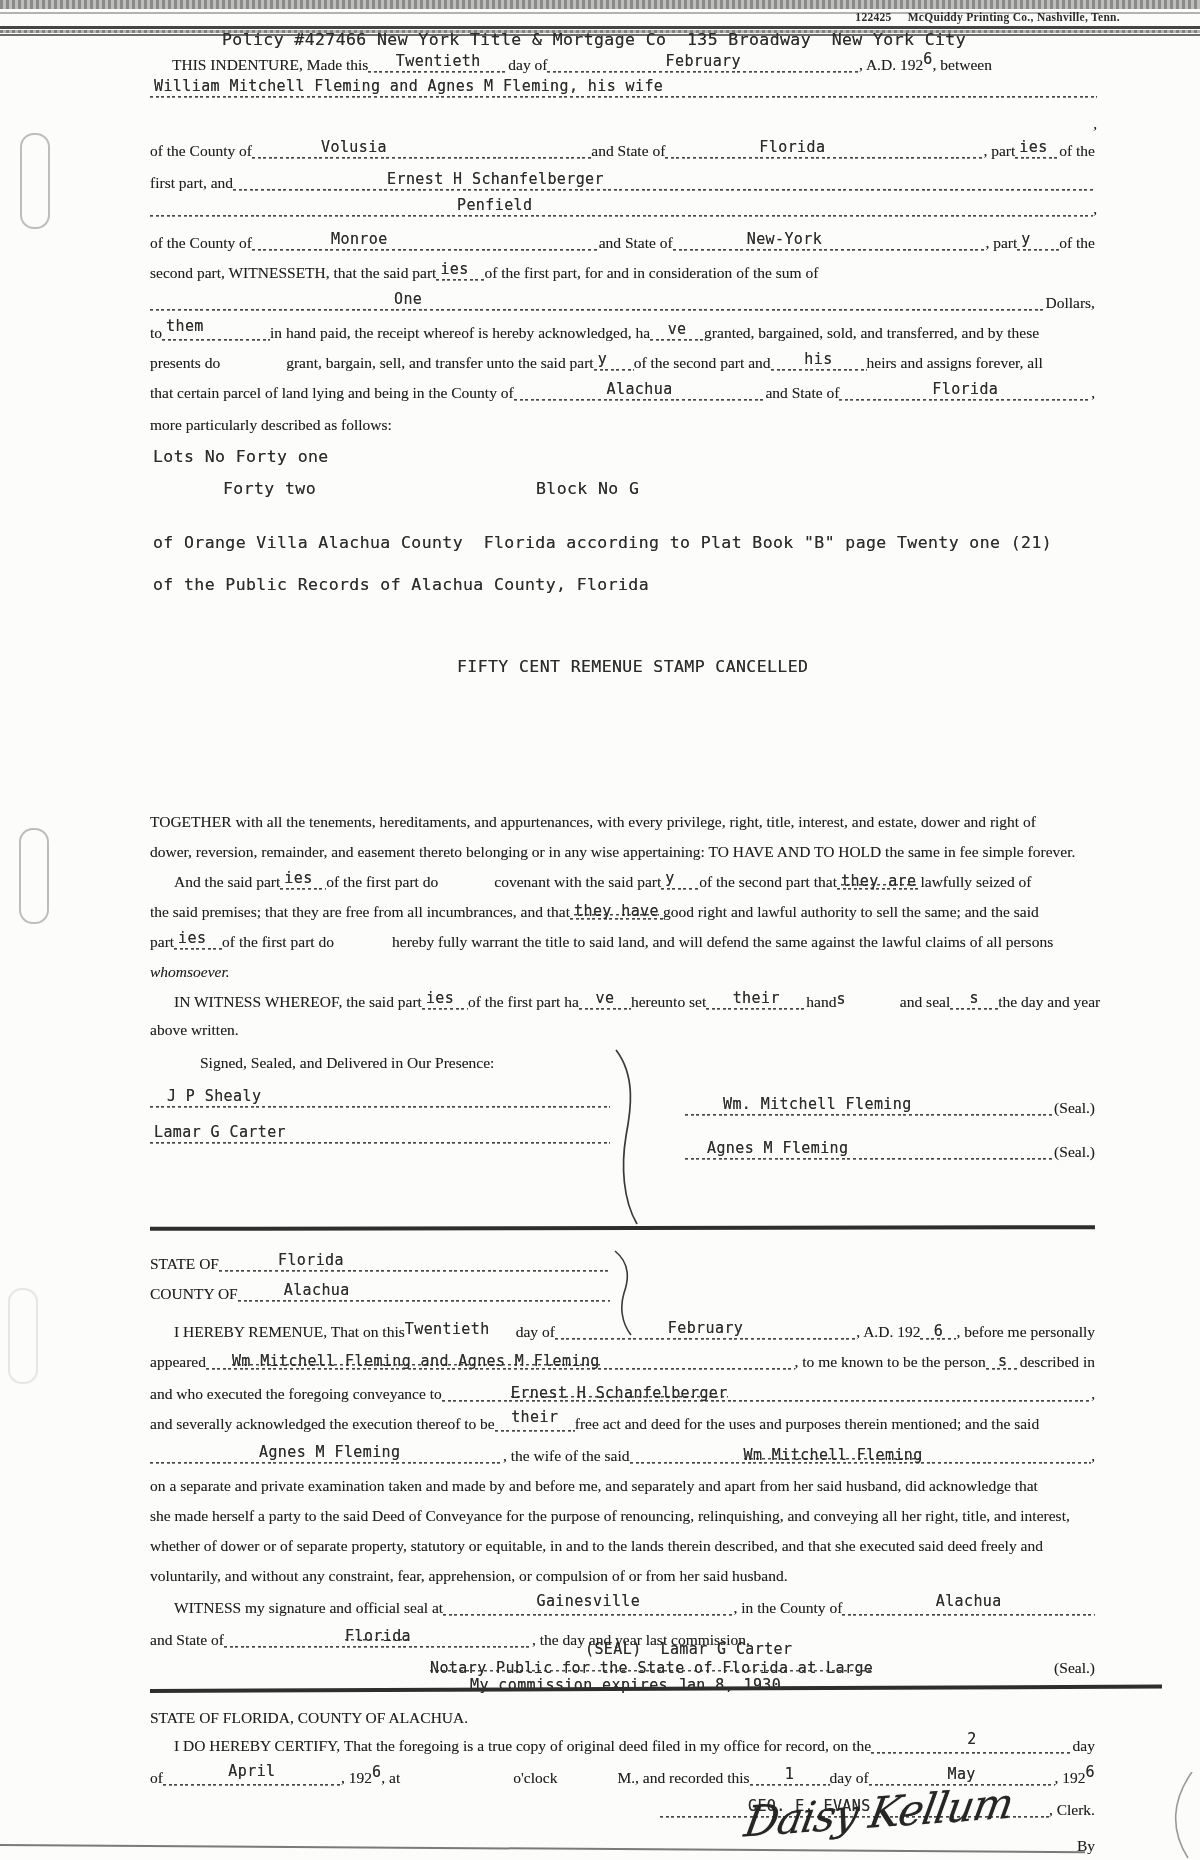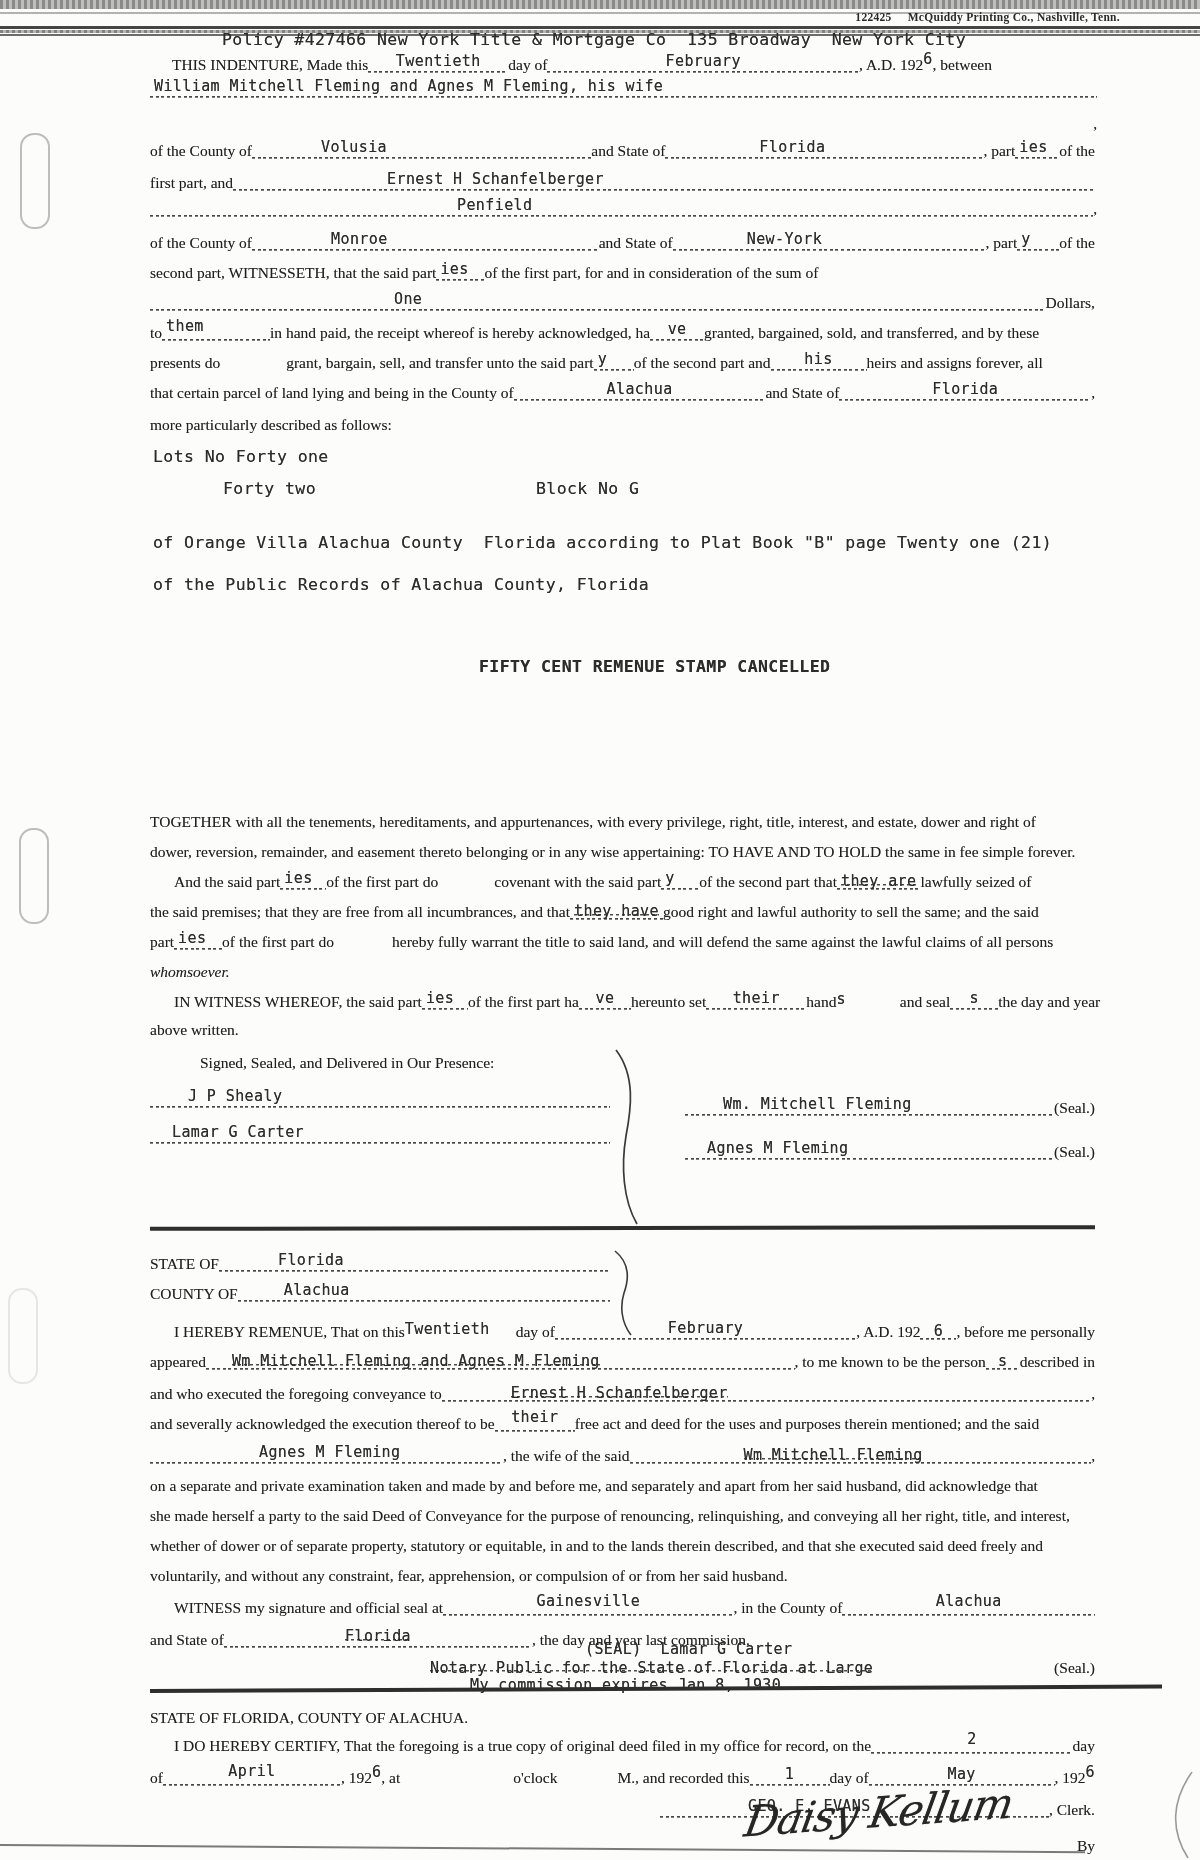--- a/index.html
+++ b/index.html
@@ -154,21 +154,21 @@
   <div class="line" style="top:479px;left:153px;">
     <span class="t lg" style="margin-left:70px;">Forty two</span>
     <span class="t lg" style="margin-left:220px;">Block No G</span>
   </div>
   <div class="line" style="top:533px;left:153px;">
     <span class="t lg">of Orange Villa Alachua County  Florida according to Plat Book "B" page Twenty one (21)</span>
   </div>
   <div class="line" style="top:575px;left:153px;">
     <span class="t lg">of the Public Records of Alachua County, Florida</span>
   </div>
-  <div class="line" style="top:657px;left:479px;font-weight:bold;">
+  <div class="line" style="top:657px;left:457px;">
     <span class="t lg">FIFTY CENT REMENUE STAMP CANCELLED</span>
   </div>
 
   <div class="line" style="top:812px;left:150px;right:100px;">
     <span class="p">TOGETHER with all the tenements, hereditaments, and appurtenances, with every privilege, right, title, interest, and estate, dower and right of</span>
   </div>
   <div class="line" style="top:842px;left:150px;right:100px;">
     <span class="p">dower, reversion, remainder, and easement thereto belonging or in any wise appertaining: TO HAVE AND TO HOLD the same in fee simple forever.</span>
   </div>
 
@@ -214,24 +214,24 @@
     <span class="p">the day and year</span>
   </div>
   <div class="line" style="top:1020px;left:150px;">
     <span class="p">above written.</span>
   </div>
 
   <div class="line" style="top:1053px;left:200px;">
     <span class="p">Signed, Sealed, and Delivered in Our Presence:</span>
   </div>
   <div class="line" style="top:1090px;left:150px;width:460px;">
-    <span class="fill"><span class="t up2" style="margin-left:34px;">J P Shealy</span></span>
+    <span class="fill"><span class="t up2" style="margin-left:13px;">J P Shealy</span></span>
   </div>
   <div class="line" style="top:1126px;left:150px;width:460px;">
-    <span class="fill"><span class="t up2" style="margin-left:18px;">Lamar G Carter</span></span>
+    <span class="fill"><span class="t up2" style="">Lamar G Carter</span></span>
   </div>
   <div class="line" style="top:1162px;left:150px;width:460px;">
     <span class="fill"></span>
   </div>
   <div class="line" style="top:1198px;left:150px;width:460px;">
     <span class="fill"></span>
   </div>
 
   <svg class="brace" style="left:612px;top:1048px;" width="30" height="178" viewBox="0 0 30 178">
     <path d="M4 2 C24 28 19 62 14 88 C9 118 11 152 25 176" fill="none" stroke="#3a3a3a" stroke-width="1.7"></path>

